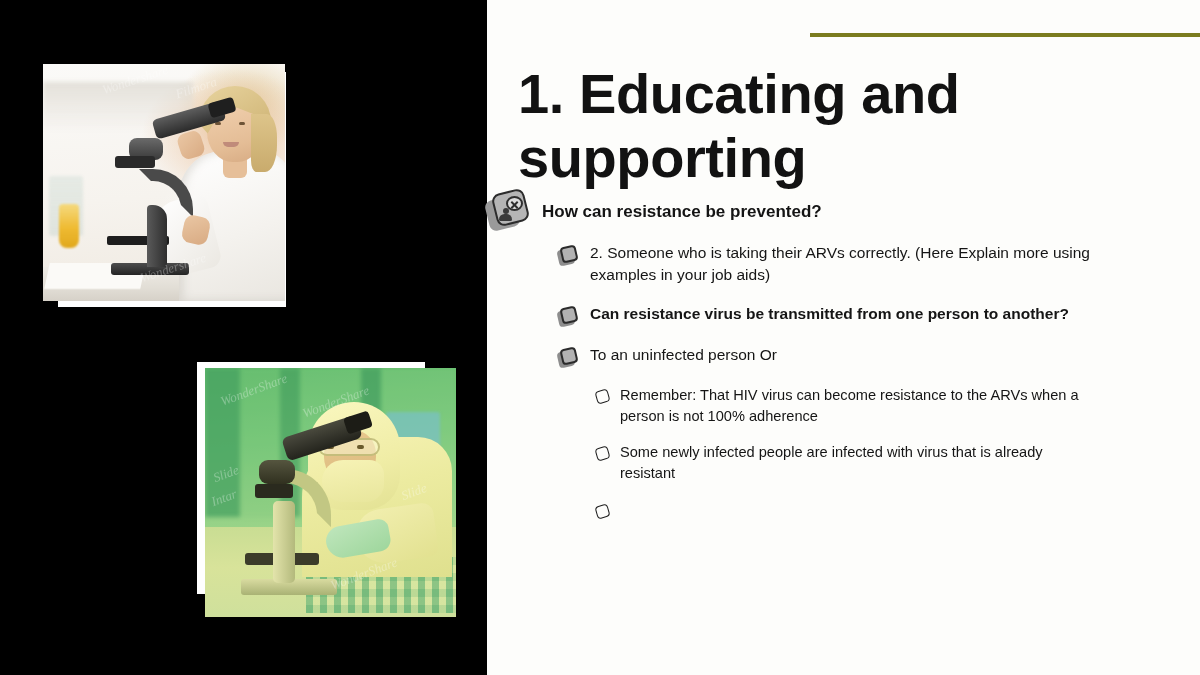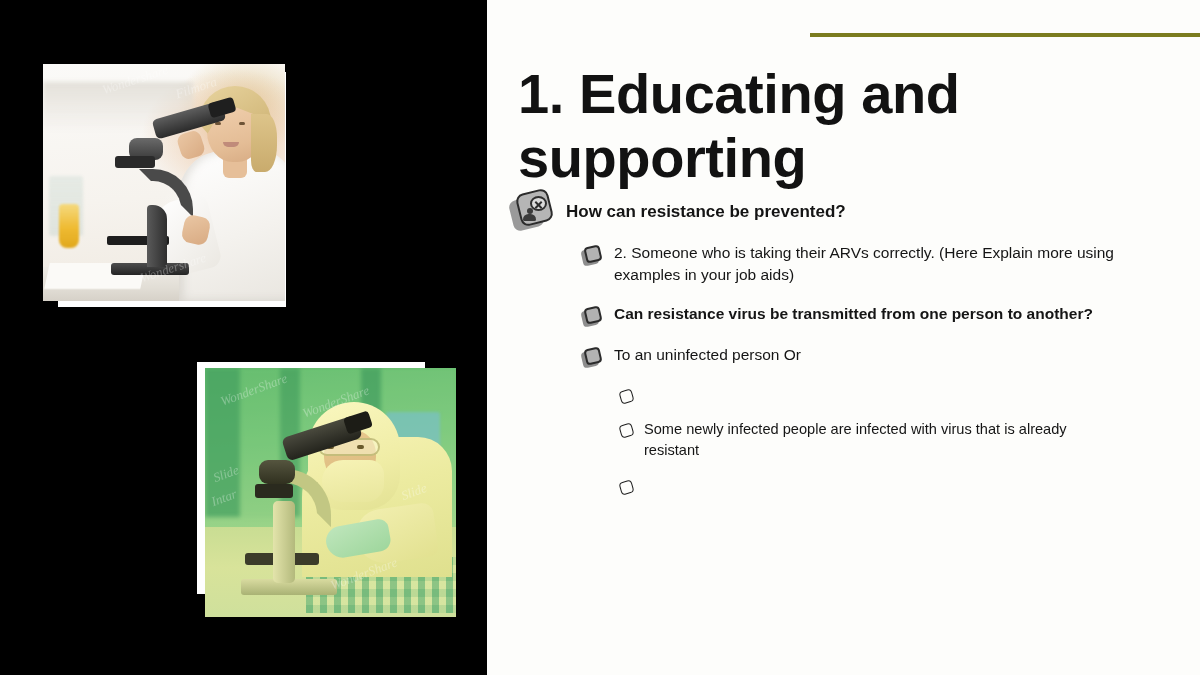--- a/index.html
+++ b/index.html
@@ -523,21 +523,21 @@
     top: 62px;
     width: 620px;
     color: #121212;
     font-size: 56px;
     font-weight: bold;
     line-height: 1.15;
     letter-spacing: -0.4px;
   }
   .body-area {
     position: absolute;
-    left: 510px;
+    left: 486px;
     top: 194px;
     width: 640px;
   }
   .q-row {
     display: flex;
     align-items: flex-start;
     gap: 12px;
   }
   .q-icon {
     position: relative;
@@ -791,20 +791,21 @@
           <div class="shadow"></div>
             <div class="face"></div>
         </div>
         <div class="lvl1-text">To an uninfected person Or</div>
       </div>
     </div>
 
     <div class="lvl2-list">
       <div class="lvl2">
         <div class="bullet-ring"></div>
+        <div class="lvl2-text">Remember: That HIV virus can become resistance to the ARVs when a person is not 100% adherence</div>
       </div>
       <div class="lvl2">
         <div class="bullet-ring"></div>
         <div class="lvl2-text">Some newly infected people are infected with virus that is already resistant</div>
       </div>
       <div class="lvl2">
         <div class="bullet-ring"></div>
       </div>
     </div>
 

